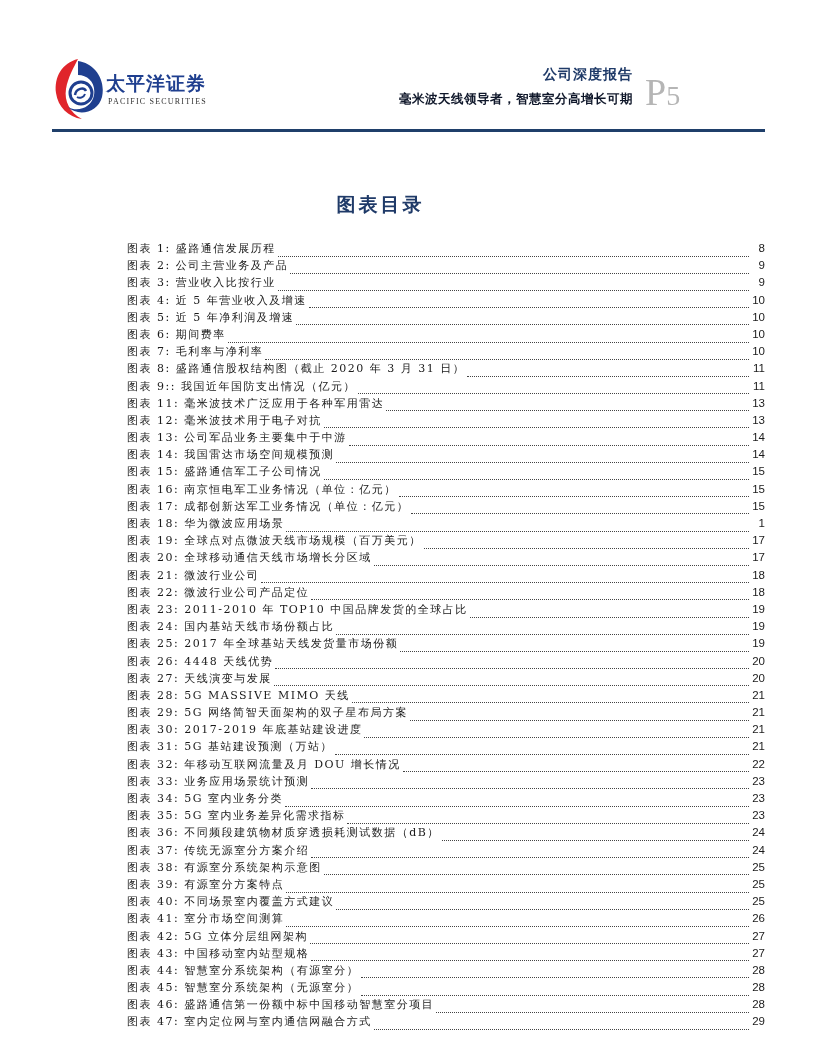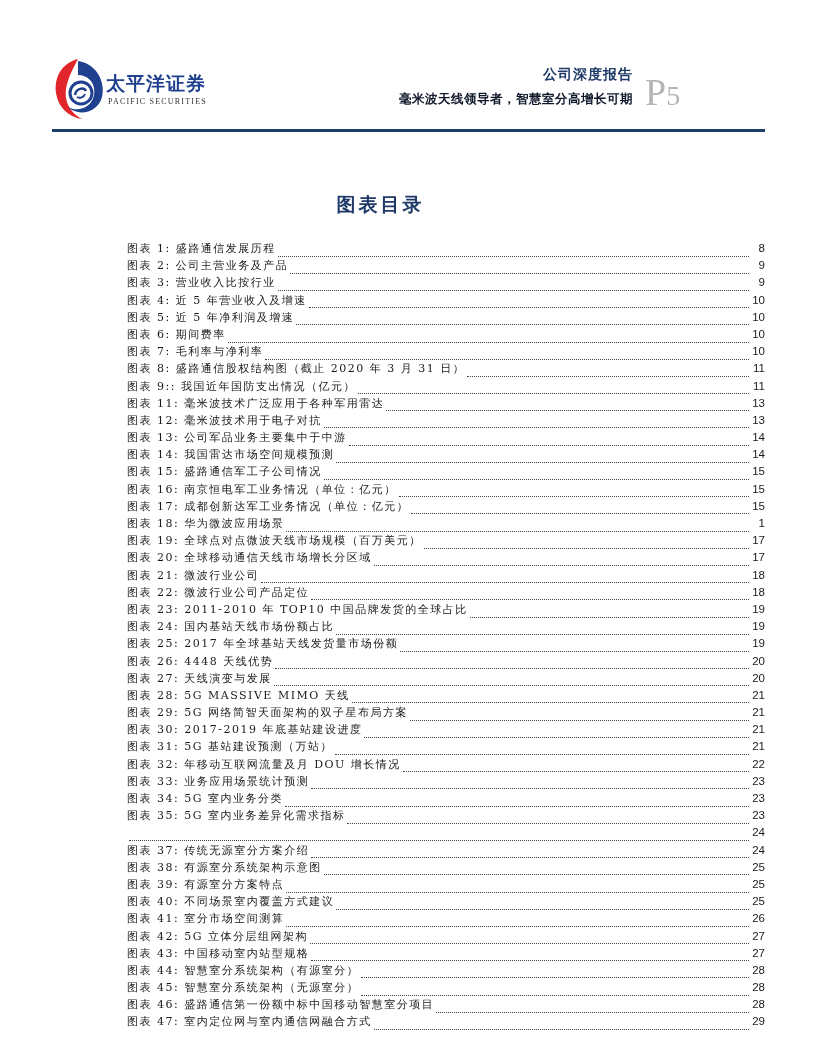--- a/index.html
+++ b/index.html
@@ -251,20 +251,21 @@
       <span class="toc-label">图表 34: 5G 室内业务分类</span>
       <span class="toc-dots"></span>
       <span class="toc-page">23</span>
     </div>
     <div class="toc-row">
       <span class="toc-label">图表 35: 5G 室内业务差异化需求指标</span>
       <span class="toc-dots"></span>
       <span class="toc-page">23</span>
     </div>
     <div class="toc-row">
+      <span class="toc-label">图表 36: 不同频段建筑物材质穿透损耗测试数据（dB）</span>
       <span class="toc-dots"></span>
       <span class="toc-page">24</span>
     </div>
     <div class="toc-row">
       <span class="toc-label">图表 37: 传统无源室分方案介绍</span>
       <span class="toc-dots"></span>
       <span class="toc-page">24</span>
     </div>
     <div class="toc-row">
       <span class="toc-label">图表 38: 有源室分系统架构示意图</span>

